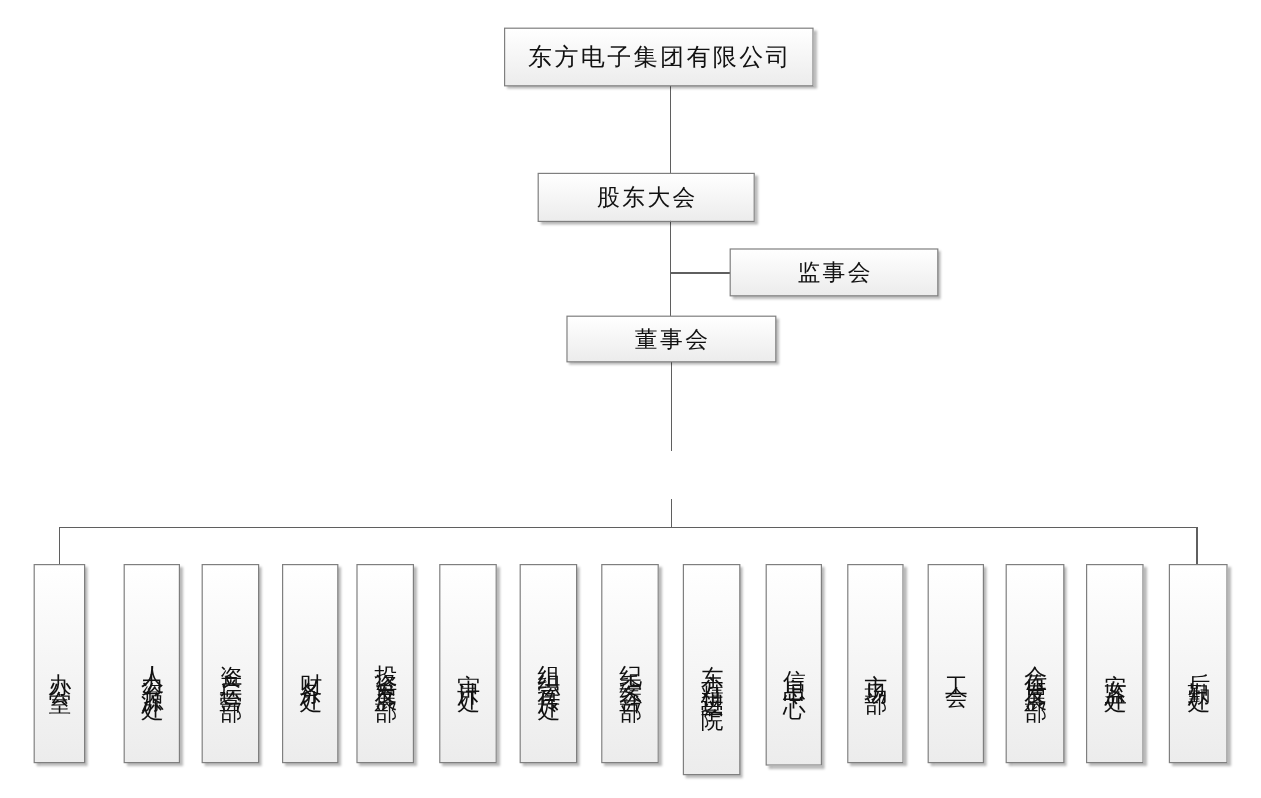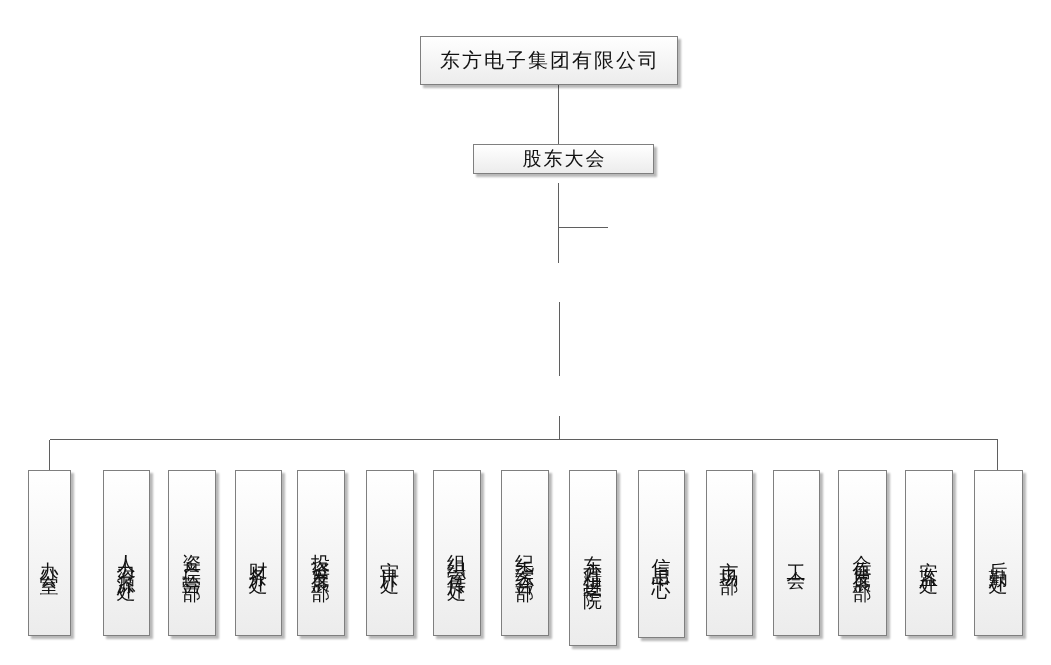--- a/index.html
+++ b/index.html
@@ -72,29 +72,35 @@
     <line class="connector-line" x1="558.5" y1="72" x2="558.5" y2="144"></line>
     <line class="connector-line" x1="558.5" y1="183" x2="558.5" y2="263"></line>
     <line class="connector-line" x1="558.5" y1="227.5" x2="608" y2="227.5"></line>
     <line class="connector-line" x1="559.5" y1="302" x2="559.5" y2="376"></line>
     <line class="connector-line" x1="559.5" y1="416" x2="559.5" y2="440"></line>
     <line class="connector-line" x1="49.5" y1="439.5" x2="997.5" y2="439.5"></line>
     <line class="connector-line" x1="49.5" y1="439.5" x2="49.5" y2="470"></line>
     <line class="connector-line" x1="997.5" y1="439.5" x2="997.5" y2="471"></line>
   </svg>
 
-  <div class="node hnode root-node" style="left:420px;top:36px;width:258px;height:49px">
+  <div class="node hnode root-node" style="left:420px;top:23px;width:258px;height:49px">
     <span class="label">东方电子集团有限公司</span>
   </div>
 
-  <div class="node hnode" style="left:473px;top:144px;width:181px;height:30px">
+  <div class="node hnode" style="left:448px;top:144px;width:181px;height:41px">
     <span class="label">股东大会</span>
   </div>
 
+  <div class="node hnode" style="left:608px;top:207px;width:174px;height:40px">
+    <span class="label">监事会</span>
+  </div>
 
+  <div class="node hnode" style="left:472px;top:263px;width:175px;height:39px">
+    <span class="label">董事会</span>
+  </div>
 
 
   <div class="node vnode" style="left:28px;top:470px;width:43px;height:166px">
     <span class="label">办公室</span>
   </div>
 
   <div class="node vnode" style="left:103px;top:470px;width:47px;height:166px">
     <span class="label">人力资源处</span>
   </div>
 

